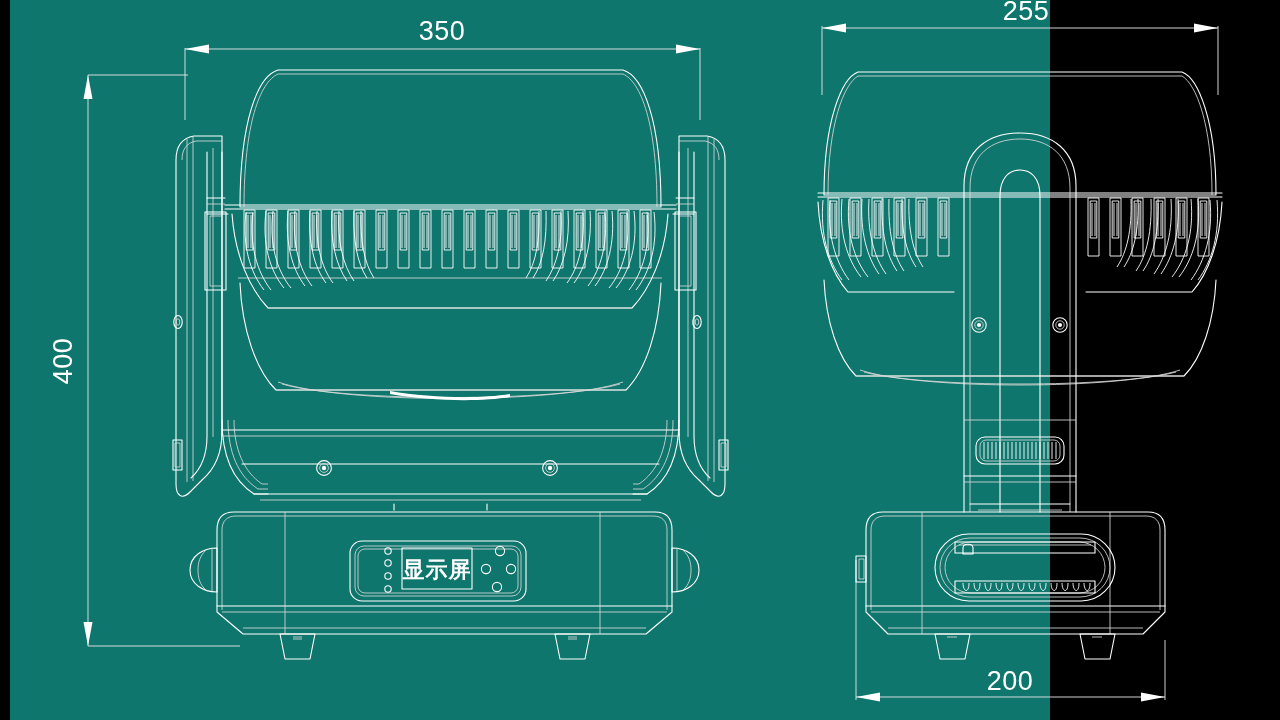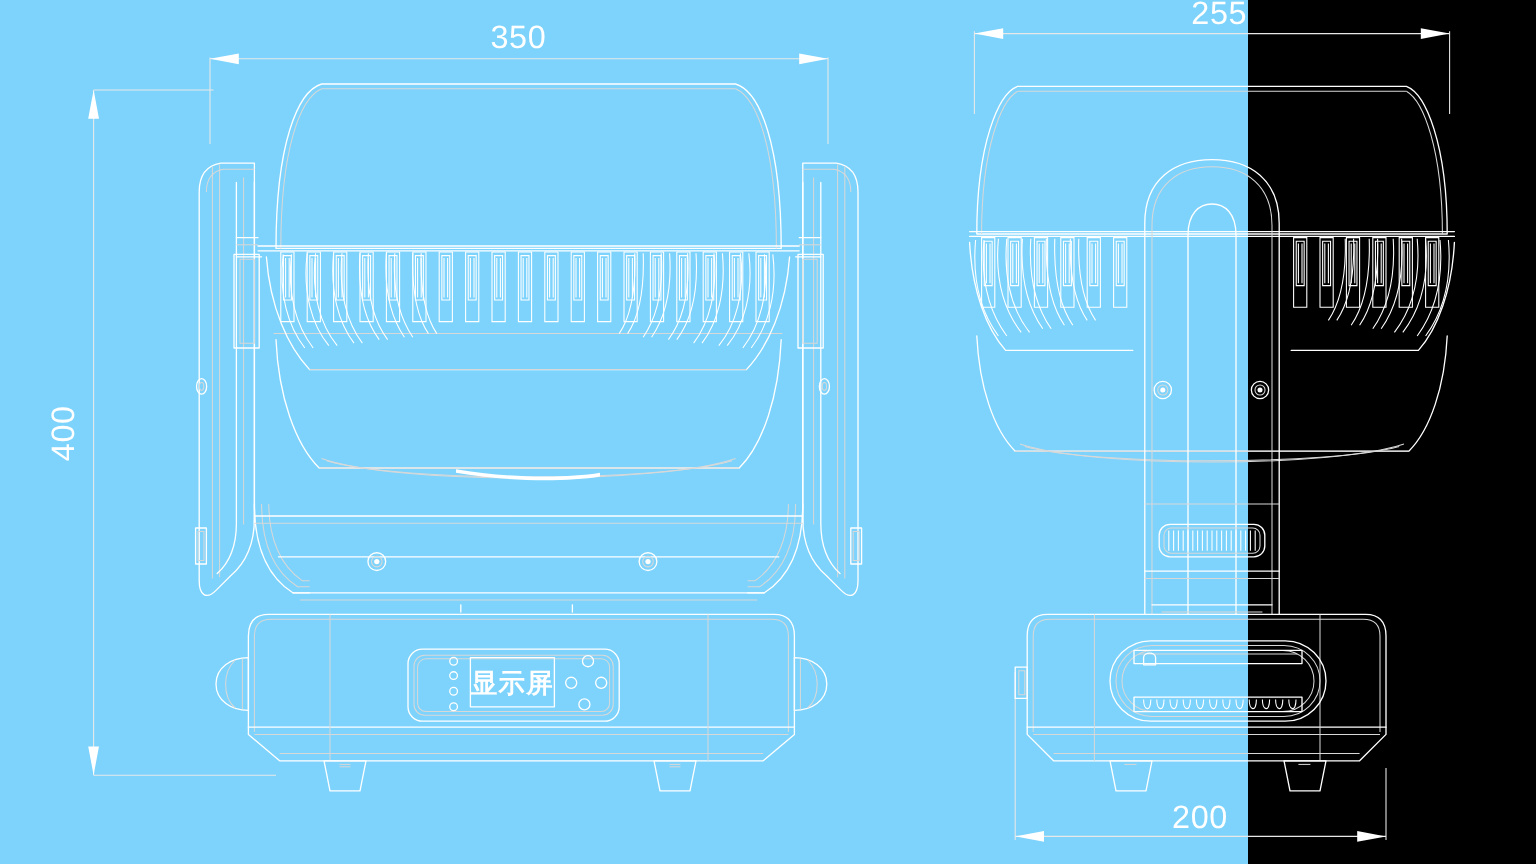--- a/index.html
+++ b/index.html
@@ -11,21 +11,22 @@
   body {
     width: 1280px;
     height: 720px;
     overflow: hidden;
     font-family: "Liberation Sans", sans-serif;
   }
   #stage {
     position: relative;
     width: 1040px;
     height: 720px;
-    background: #7dd3fc;
+    background: #0f766e;
+    margin-left: 10px;
   }
   svg.drawing {
     position: absolute;
     left: 0;
     top: 0;
     width: 1280px;
     height: 720px;
     display: block;
   }
   .ln {

